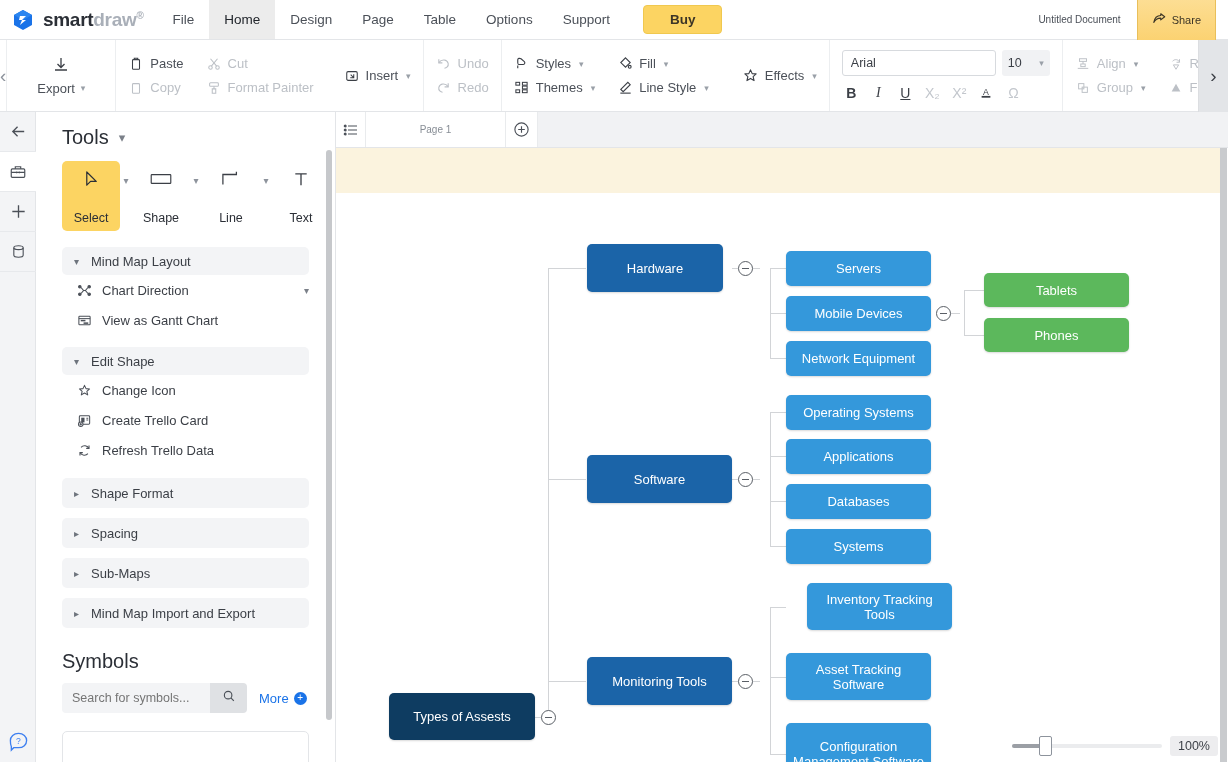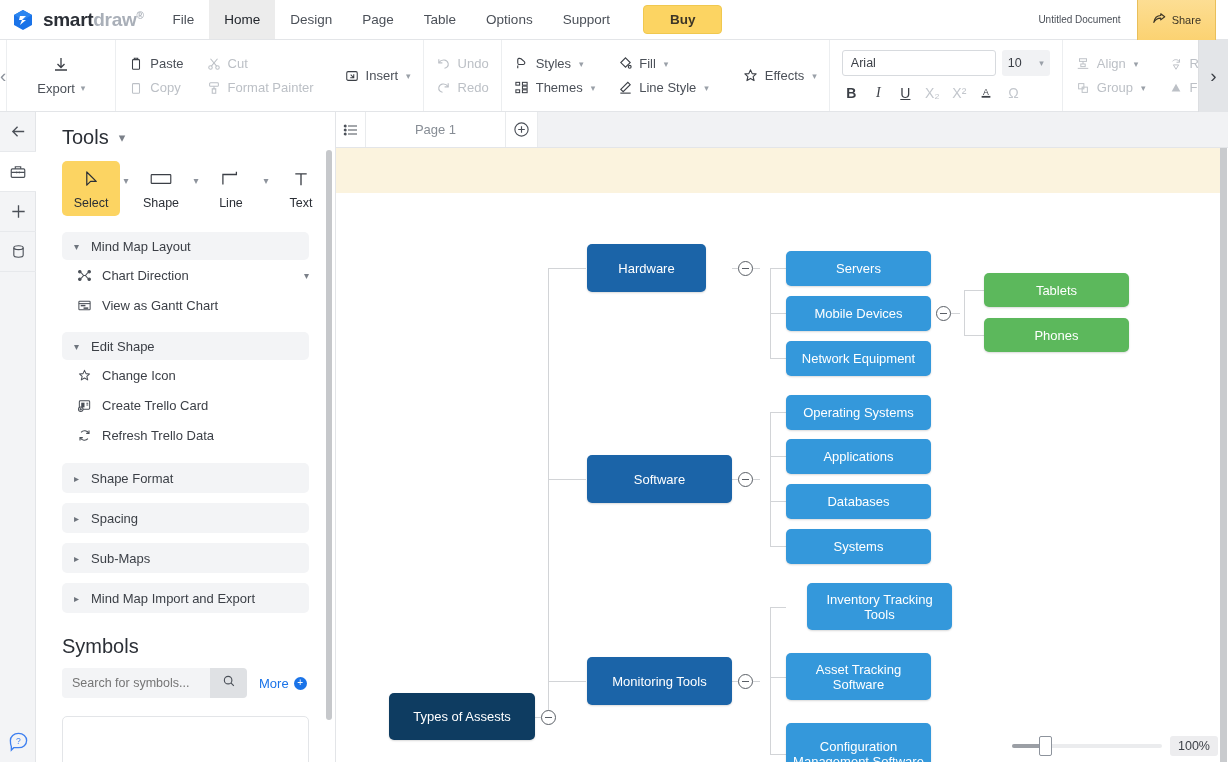--- a/index.html
+++ b/index.html
@@ -113,21 +113,21 @@
     background: #ffffff; border-right: 1px solid #e3e5e8; overflow: hidden;
   }
   .panel-title {
     display: flex; align-items: center; gap: 8px;
     padding: 14px 0 10px 26px; font-size: 20px; color: #2b2f36;
   }
   .panel-title .caret { font-size: 13px; color: #7b8089; }
   .tool-row { display: flex; align-items: flex-start; padding: 2px 0 10px 26px; gap: 0; }
   .tool {
     width: 58px; display: flex; flex-direction: column; align-items: center;
-    gap: 6px; padding: 7px 0 6px; border-radius: 5px; cursor: pointer;
+    gap: 21px; padding: 7px 0 6px; border-radius: 5px; cursor: pointer;
   }
   .tool.active { background: #fcd462; }
   .tool-icon { height: 22px; display: flex; align-items: center; justify-content: center; color: #3b3f46; }
   .tool-label { font-size: 12.5px; color: #2b2f36; }
   .tool-caret { font-size: 10px; color: #8d939c; padding-top: 14px; width: 12px; text-align: center; cursor: pointer; }
 
   .section {
     margin: 6px 26px 0 26px; background: #f3f4f6; border-radius: 5px;
     display: flex; align-items: center; gap: 8px;
     height: 28px; padding: 0 12px; font-size: 13px; color: #3b3f46; cursor: pointer;
@@ -169,21 +169,21 @@
   .canvas-wrap { position: absolute; left: 336px; top: 112px; width: 892px; height: 650px; background: #fff; }
   .page-tabs {
     height: 36px; background: #ffffff; border-bottom: 1px solid #e3e5e8; display: flex; align-items: stretch;
   }
   .tab-listbtn {
     width: 30px; display: flex; align-items: center; justify-content: center;
     color: #4b5058; cursor: pointer; border-right: 1px solid #e9ebed;
   }
   .page-tab {
     width: 140px; display: flex; align-items: center; justify-content: center;
-    font-size: 13px; color: #878d95; border-right: 1px solid #e9ebed; cursor: pointer; text-align: center;
+    font-size: 10px; color: #878d95; border-right: 1px solid #e9ebed; cursor: pointer; text-align: center;
   }
   .add-page {
     width: 32px; display: flex; align-items: center; justify-content: center;
     color: #4b5058; cursor: pointer; border-right: 1px solid #e9ebed;
   }
   .tabs-rest { flex: 1; background: #f1f2f4; }
 
   .canvas {
     position: relative; width: 892px; height: 614px; background: #ffffff; overflow: hidden;
   }
@@ -735,21 +735,21 @@
 
       <div class="conn h" style="left:396px; top:533px; width:28px;"></div>
       <div class="conn v" style="left:434px; top:459px; height:147px;"></div>
       <div class="conn h" style="left:434px; top:459px; width:16px;"></div>
       <div class="conn h" style="left:434px; top:529px; width:16px;"></div>
       <div class="conn h" style="left:434px; top:606px; width:16px;"></div>
 
       <div class="node root" style="left:53px; top:545px; width:146px; height:47px;">Types of Assests</div>
       <div class="collapse" style="left:205px; top:562px;"></div>
 
-      <div class="node l1" style="left:251px; top:96px; width:119px; height:48px;text-align:right;">Hardware</div>
+      <div class="node l1" style="left:251px; top:96px; width:136px; height:48px;text-align:right;">Hardware</div>
       <div class="collapse" style="left:402px; top:113px;"></div>
 
       <div class="node l1" style="left:251px; top:307px; width:145px; height:48px;">Software</div>
       <div class="collapse" style="left:402px; top:324px;"></div>
 
       <div class="node l1" style="left:251px; top:509px; width:145px; height:48px;">Monitoring Tools</div>
       <div class="collapse" style="left:402px; top:526px;"></div>
 
       <div class="node l2" style="left:450px; top:103px; width:145px; height:35px;">Servers</div>
       <div class="node l2" style="left:450px; top:148px; width:145px; height:35px;">Mobile Devices</div>

